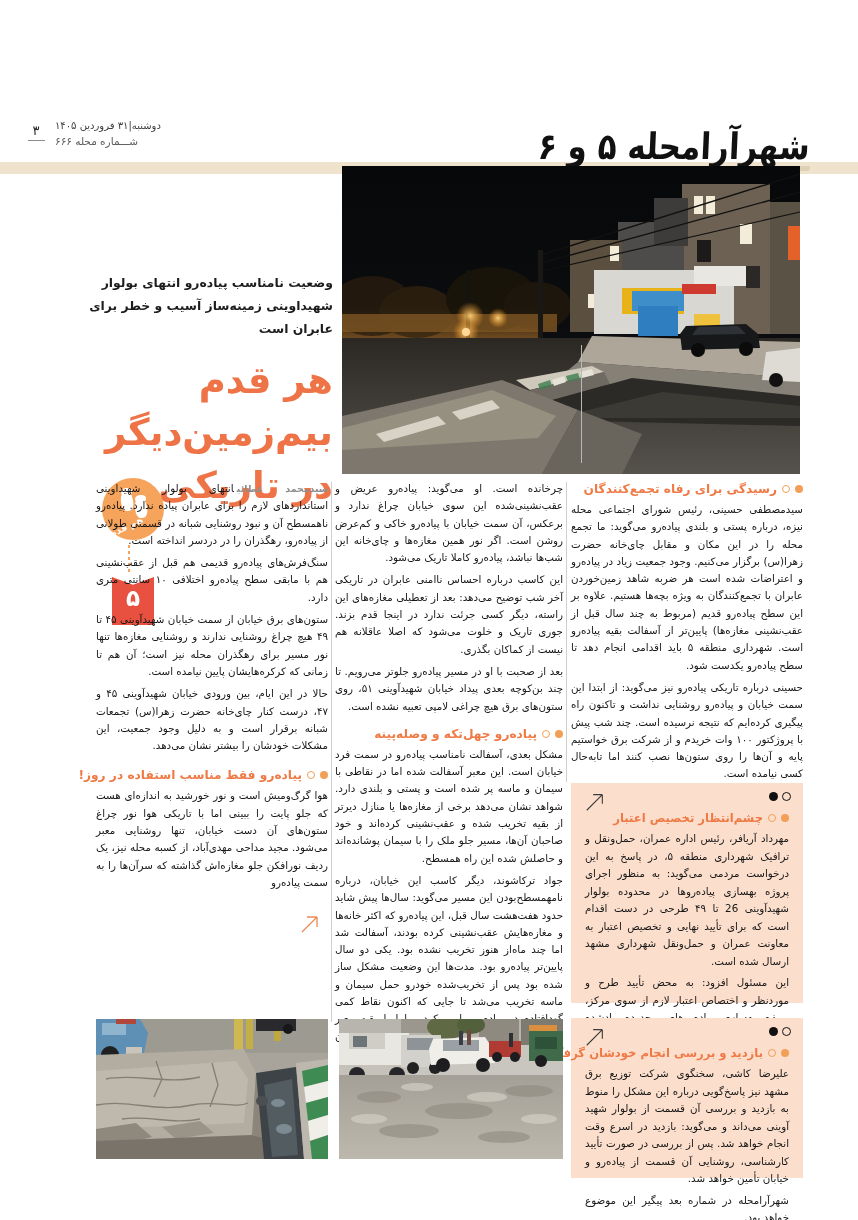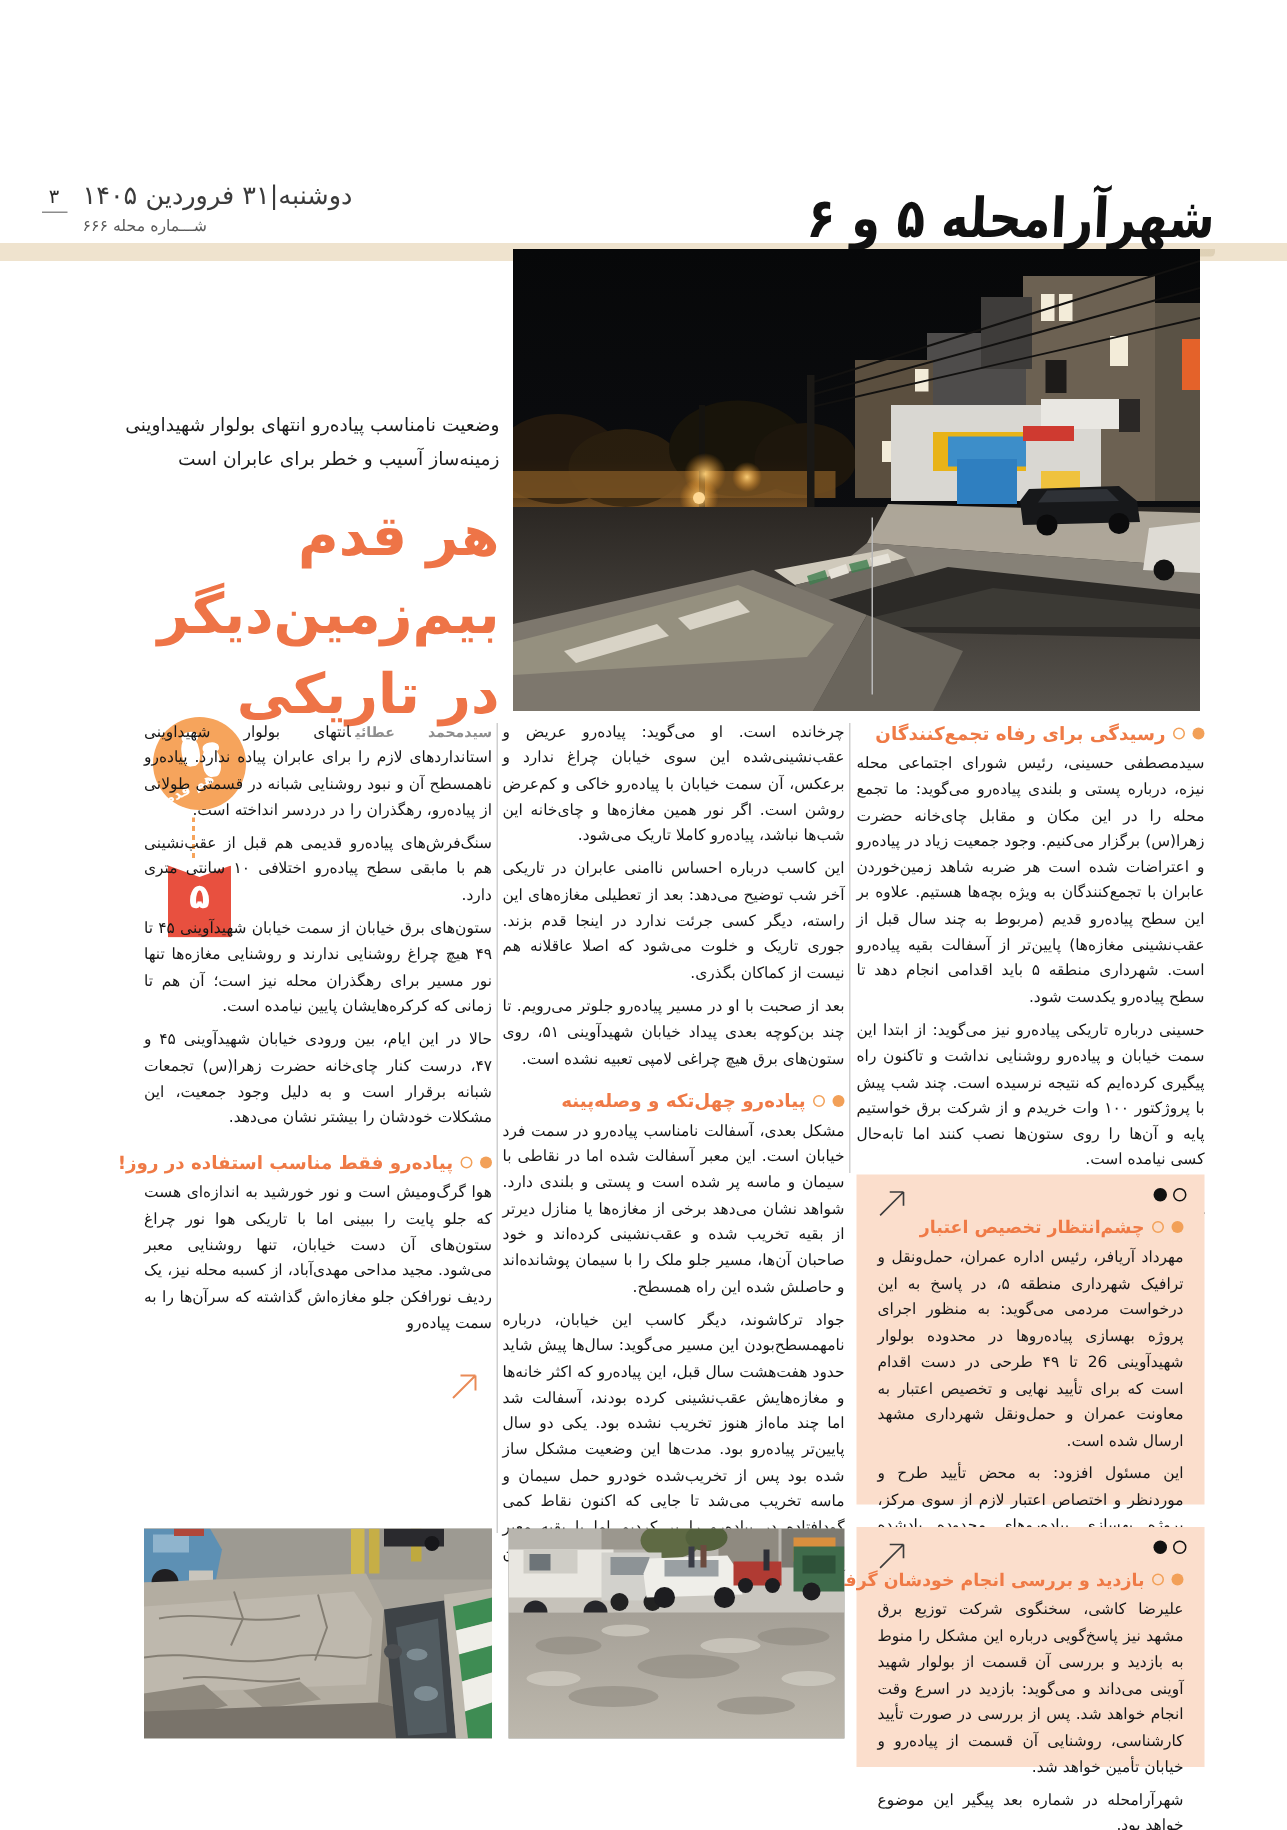--- a/index.html
+++ b/index.html
@@ -44,21 +44,21 @@
     width: 44px; height: 16px;
     background: #efe3ce;
     border-radius: 0 0 22px 22px;
   }
   .header-meta {
     position: absolute; left: 55px; top: 118px;
     width: 200px; text-align: left;
     direction: rtl;
   }
   .header-date {
-    font-size: 17px; color: #3b3b3b; line-height: 1.55;
+    font-size: 10px; color: #3b3b3b; line-height: 1.55;
     white-space: nowrap;
   }
   .header-issue {
     font-size: 10.5px; color: #5a5a5a; line-height: 1.5;
     white-space: nowrap; letter-spacing: 1px;
   }
   .page-number-box {
     position: absolute; left: 23px; top: 120px;
     width: 26px; text-align: center;
   }
@@ -75,21 +75,21 @@
   }
   .hero-photo svg { display: block; width: 100%; height: 100%; }
 
   
   .headline-block {
     position: absolute; left: 55px; top: 272px;
     width: 278px; direction: rtl; text-align: right;
   }
   .kicker {
     font-size: 12.4px; line-height: 1.85; color: #1d1d1d;
-    font-weight: normal; margin-bottom: 14px;
+    font-weight: bold; margin-bottom: 14px;
   }
   .headline {
     color: #ee7447; font-weight: bold;
     font-size: 37px; line-height: 1.42; letter-spacing: -1px;
   }
   .headline span { display: block; }
   .headline-rule {
     position: absolute; right: 276px; top: 345px;
     width: 1.2px; height: 118px; background: #b9b9b9;
   }

